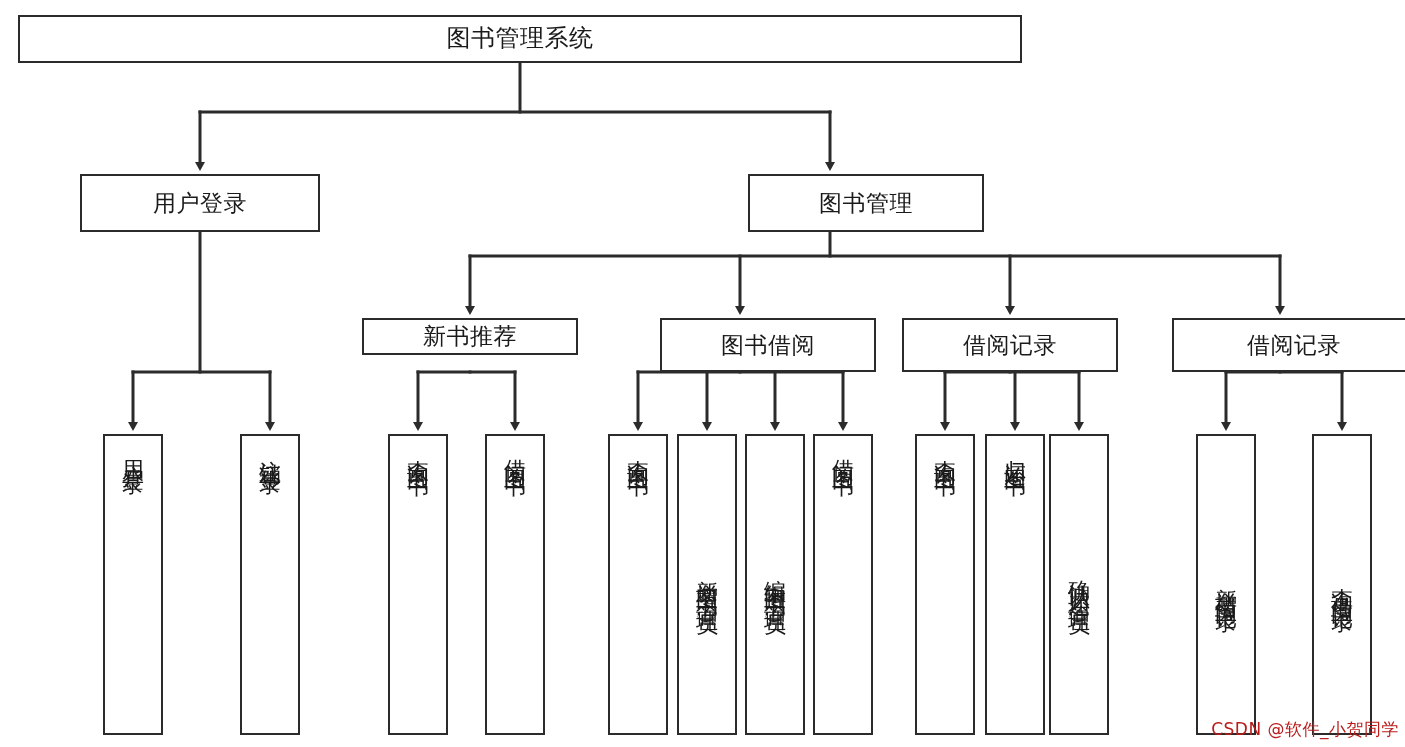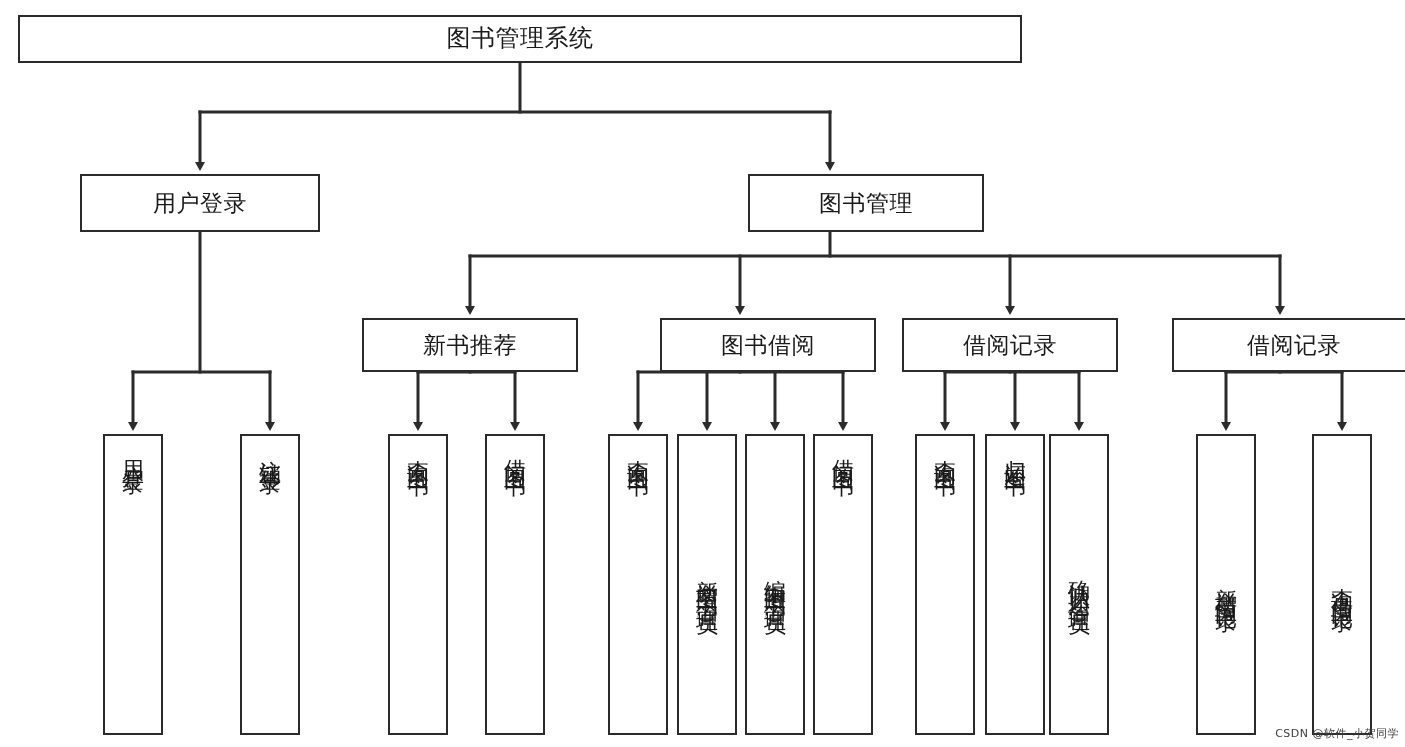--- a/index.html
+++ b/index.html
@@ -56,22 +56,22 @@
     text-orientation: upright;
     font-size: 22px;
     letter-spacing: 5px;
     line-height: 1;
     white-space: nowrap;
   }
   #watermark {
     position: absolute;
     right: 6px;
     bottom: 6px;
-    font-size: 11px;
-    color: #404040;
+    font-size: 17px;
+    color: #b91c1c;
     white-space: nowrap;
     letter-spacing: 0.5px;
   }
 </style>
 </head>
 <body>
 
 <div id="canvas">
 
   <svg id="wires" viewBox="0 0 1405 747" xmlns="http://www.w3.org/2000/svg">
@@ -120,21 +120,21 @@
   <div id="nodes-layer">
       <div class="node root" style="left: 18px; top: 15px; width: 1004px; height: 48px;">
         <span class="label">图书管理系统</span>
       </div>
       <div class="node branch" style="left: 80px; top: 174px; width: 240px; height: 58px;">
         <span class="label">用户登录</span>
       </div>
       <div class="node branch" style="left: 712px; top: 174px; width: 236px; height: 58px; margin-left: 36px;">
         <span class="label">图书管理</span>
       </div>
-      <div class="node branch" style="left: 362px; top: 318px; width: 216px; height: 54px;">
+      <div class="node branch" style="left: 362px; top: 318px; width: 216px; height: 37px;">
         <span class="label">新书推荐</span>
       </div>
       <div class="node branch" style="left: 632px; top: 318px; width: 216px; height: 54px; margin-left: 28px;">
         <span class="label">图书借阅</span>
       </div>
       <div class="node branch" style="left: 902px; top: 318px; width: 216px; height: 54px;">
         <span class="label">借阅记录</span>
       </div>
       <div class="node branch" style="left: 1172px; top: 318px; width: 244px; height: 54px;">
         <span class="label">借阅记录</span>

